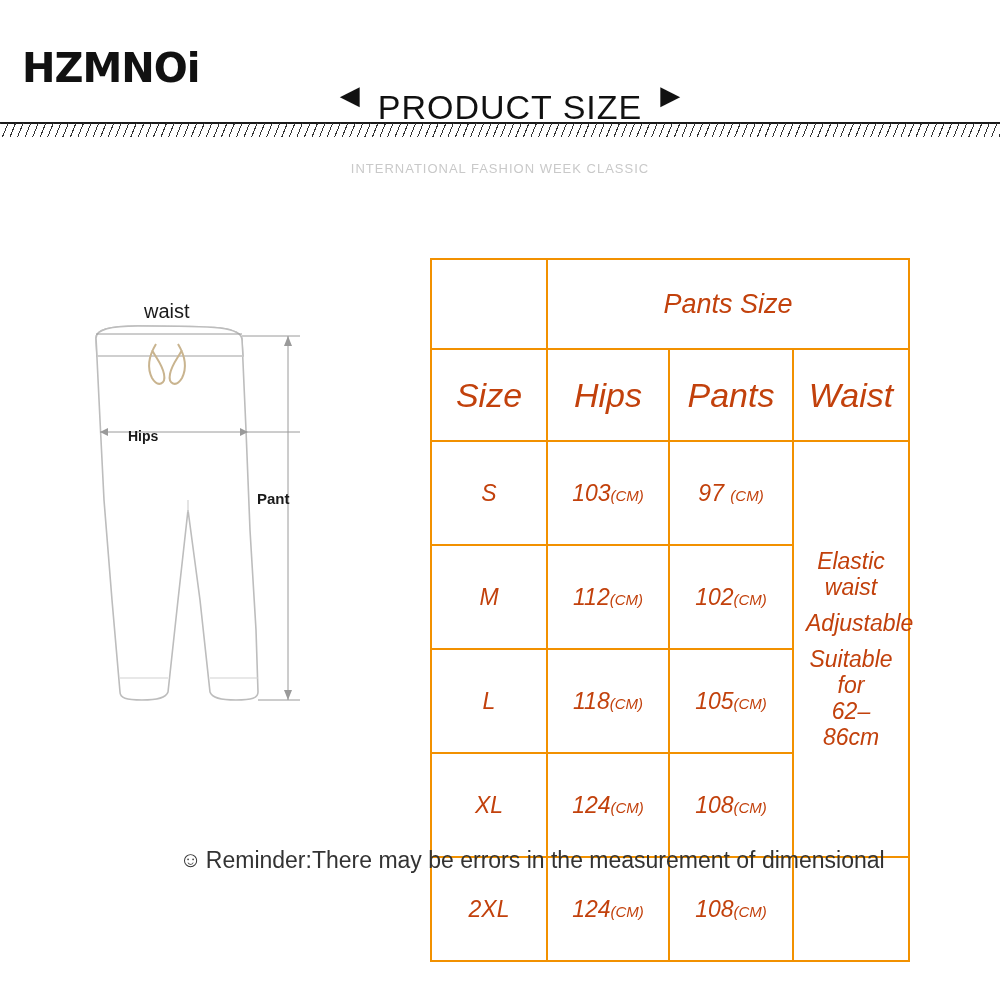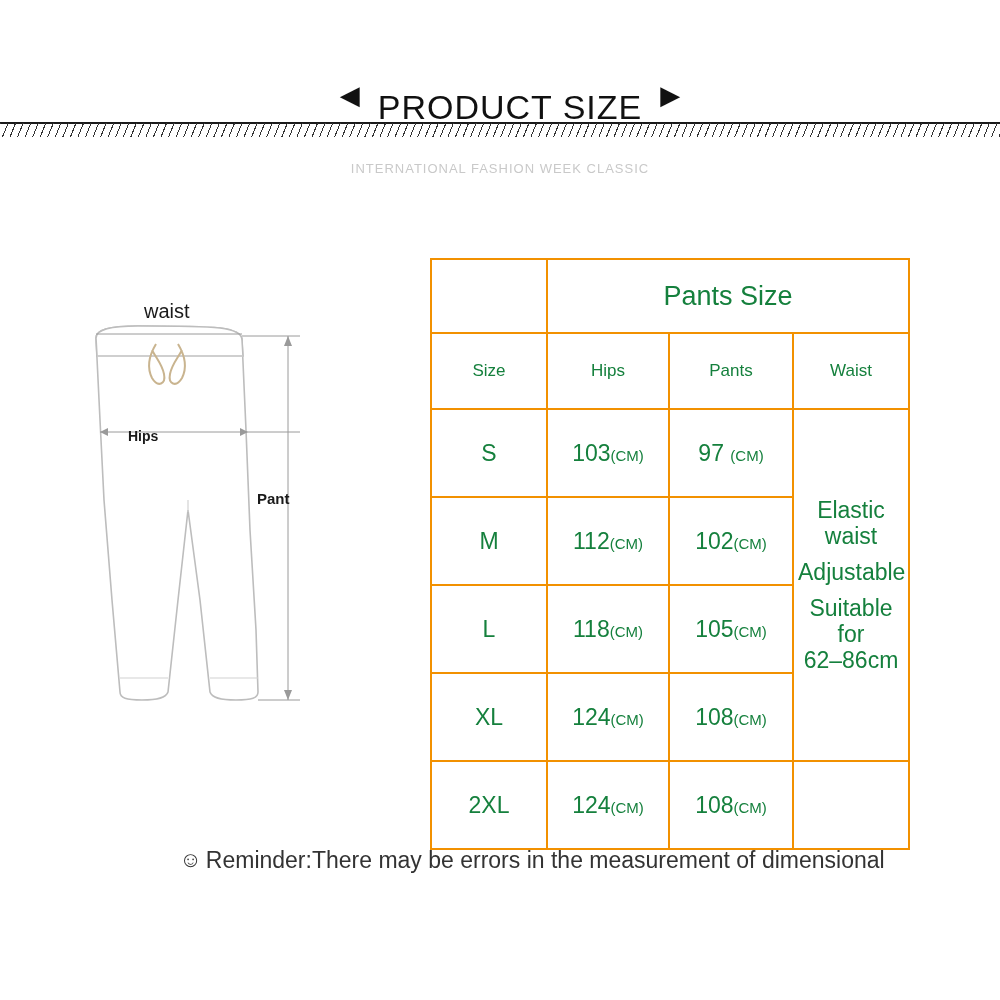--- a/index.html
+++ b/index.html
@@ -133,33 +133,34 @@
     left: 430px;
     top: 258px;
     width: 478px;
     border-collapse: collapse;
     table-layout: fixed;
   }
   .size-table td {
     border: 2px solid #f29100;
     text-align: center;
     vertical-align: middle;
-    color: #15803d;
-    padding: 4px;
+    color: #c2410c;
+    padding: 12px;
+    font-style: italic;
   }
   .size-table .col-size   { width: 116px; }
   .size-table .col-hips   { width: 122px; }
   .size-table .col-pants  { width: 124px; }
   .size-table .col-waist  { width: 116px; }
 
   .row-title td { height: 64px; }
   .title-cell {
     font-size: 27px;
   }
-  .row-head td { height: 66px; font-size: 17px; }
+  .row-head td { height: 66px; font-size: 34px; }
   .row-data td { height: 78px; font-size: 23px; }
 
   .val { font-size: 23px; }
   .unit { font-size: 15px; }
 
   .waist-cell {
     font-size: 18px;
     line-height: 26px;
     padding: 4px 6px;
   }
@@ -185,20 +186,21 @@
     font-size: 22px;
     color: #333333;
     margin-right: 4px;
     vertical-align: 1px;
   }
 </style>
 </head>
 <body>
 
 <div class="header">
+  <div class="brand">HZMNOi</div>
   <div class="title-wrap">
     <span class="arrow">◀</span>
     <span class="title">PRODUCT SIZE</span>
     <span class="arrow">▶</span>
   </div>
 </div>
 
 <div class="hatch-rule">
   <div class="line"></div>
   <div class="ticks"></div>

